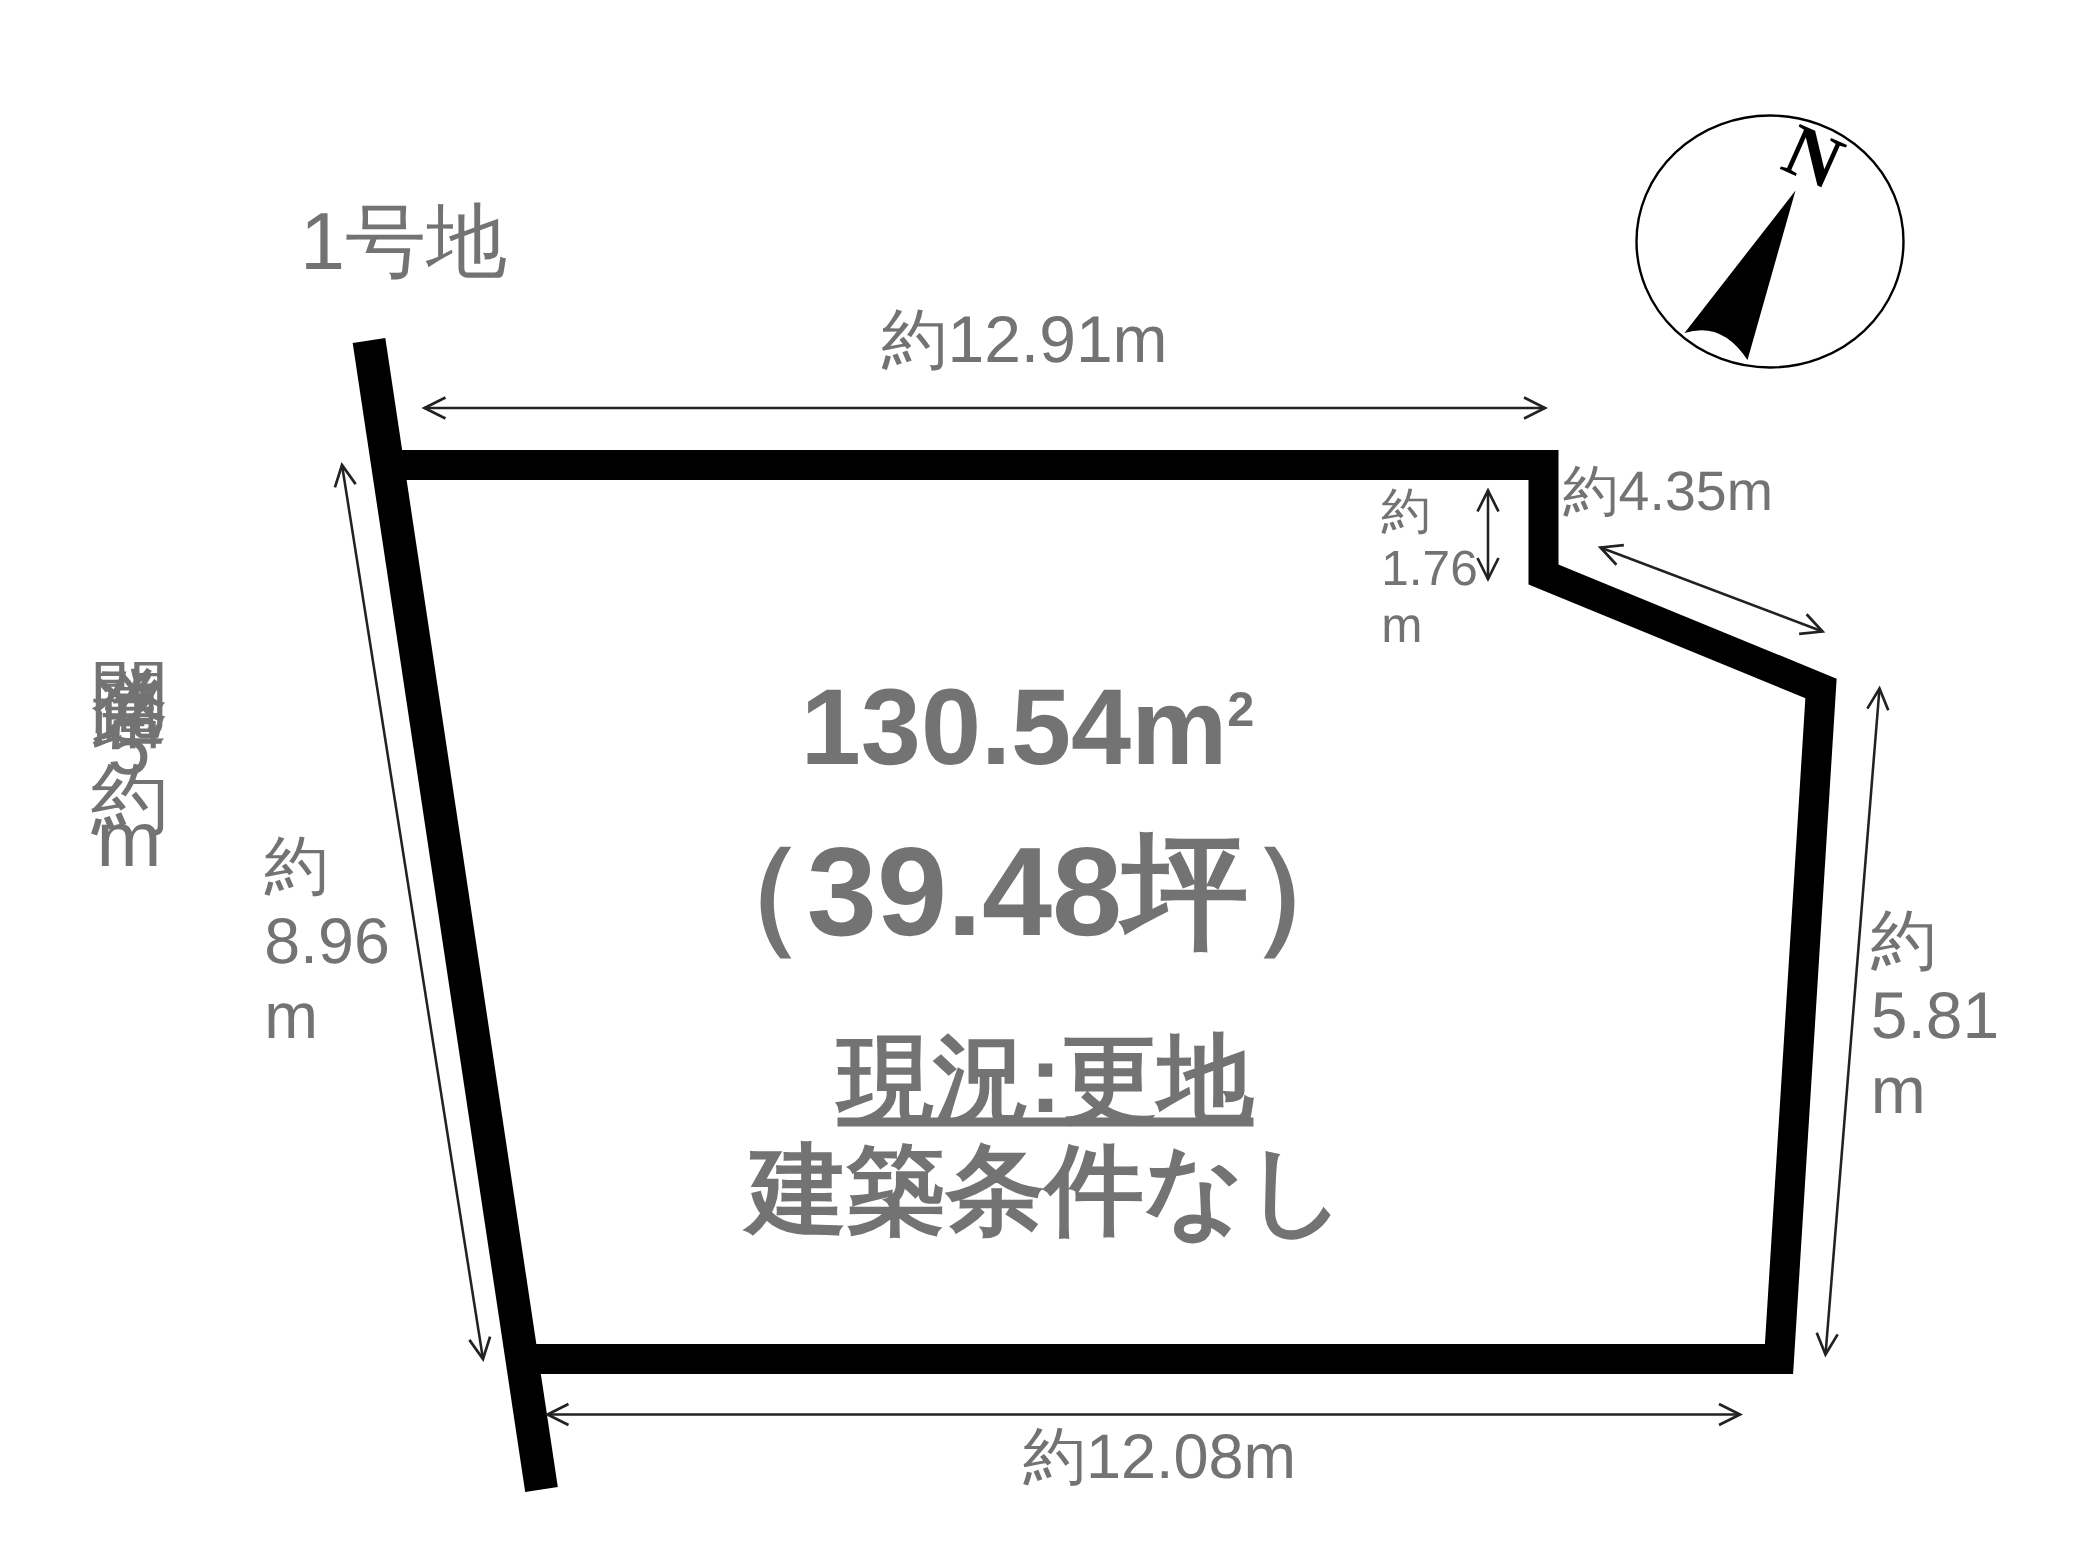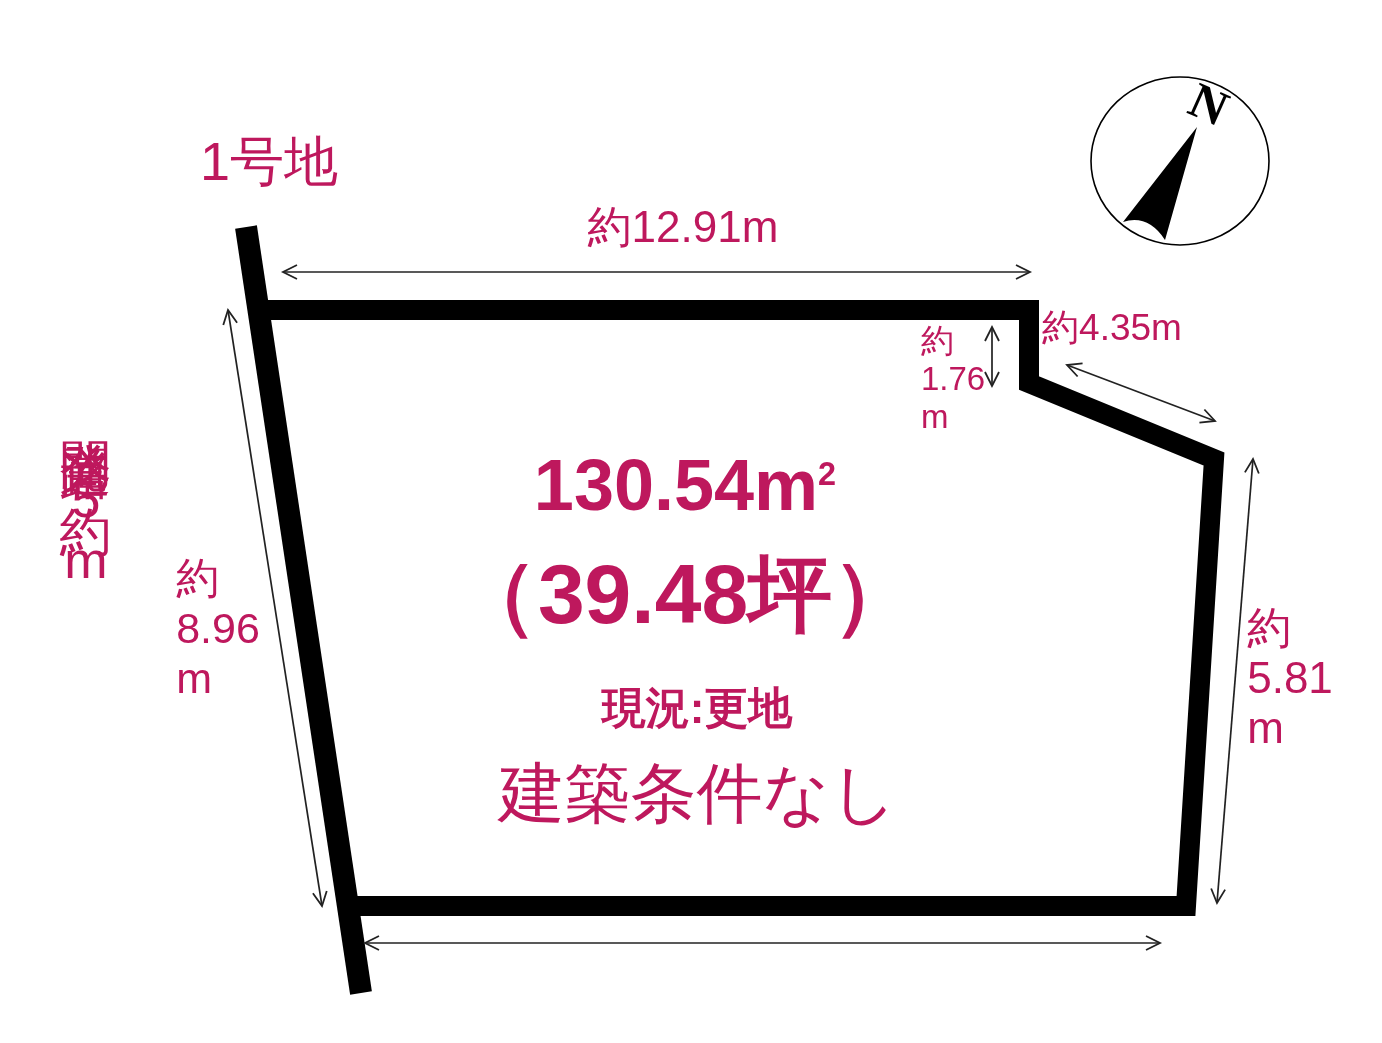--- a/index.html
+++ b/index.html
@@ -9,33 +9,33 @@
     width: 1382px;
     height: 1043px;
     background: #ffffff;
     overflow: hidden;
     font-family: "Liberation Sans", "DejaVu Sans", sans-serif;
     color: #000000;
   }
   .canvas svg { position: absolute; left: 0; top: 0; }
   .lbl {
     position: absolute;
-    color: #be185d;
+    color: #737373;
     white-space: pre-line;
     line-height: 1.1;
   }
   .center { transform: translateX(-50%); text-align: left; }
   .lot-label   { left: 200px; top: 132px; font-size: 54px; font-weight: 500; }
   .top-dim     { left: 683px; top: 203px; font-size: 44px; }
   .parcel-title{ left: 683px; top: 337px; font-size: 97px; font-weight: 800; letter-spacing: 1px; }
   .parcel-area { left: 685px; top: 446px; font-size: 72px; font-weight: 800; }
   .parcel-area sup { font-size: 0.45em; vertical-align: super; }
   .parcel-tsubo{ left: 685px; top: 548px; font-size: 84px; font-weight: 800; }
-  .parcel-status{ left: 697px; top: 684px; font-size: 44px; font-weight: 600; }
-  .parcel-cond { left: 698px; top: 757px; font-size: 66px; font-weight: 400; }
+  .parcel-status{ left: 697px; top: 684px; font-size: 64px; font-weight: 600; text-decoration: underline; }
+  .parcel-cond { left: 698px; top: 757px; font-size: 66px; font-weight: 700; }
   .road-label  {
     left: 60px; top: 400px; font-size: 52px; font-weight: 500;
     writing-mode: vertical-rl; text-orientation: upright;
     letter-spacing: 3px; line-height: 1;
     height: 560px;
   }
   .left-dim   { left: 218px;  top: 553px; font-size: 43px; line-height: 50px; }
   .notch-dim  { left: 953px;  top: 322px; font-size: 33px; line-height: 38px; }
   .diag-dim   { left: 1112px; top: 308px; font-size: 37px; }
   .right-dim  { left: 1290px; top: 603px; font-size: 44px; line-height: 50px; }
@@ -96,14 +96,15 @@
   <div class="lbl notch-dim center">約
 1.76
 m</div>
 
   <div class="lbl diag-dim center">約4.35m</div>
 
   <div class="lbl right-dim center">約
 5.81
 m</div>
 
+  <div class="lbl bottom-dim center">約12.08m</div>
 
 </div>
 
 </body></html>

